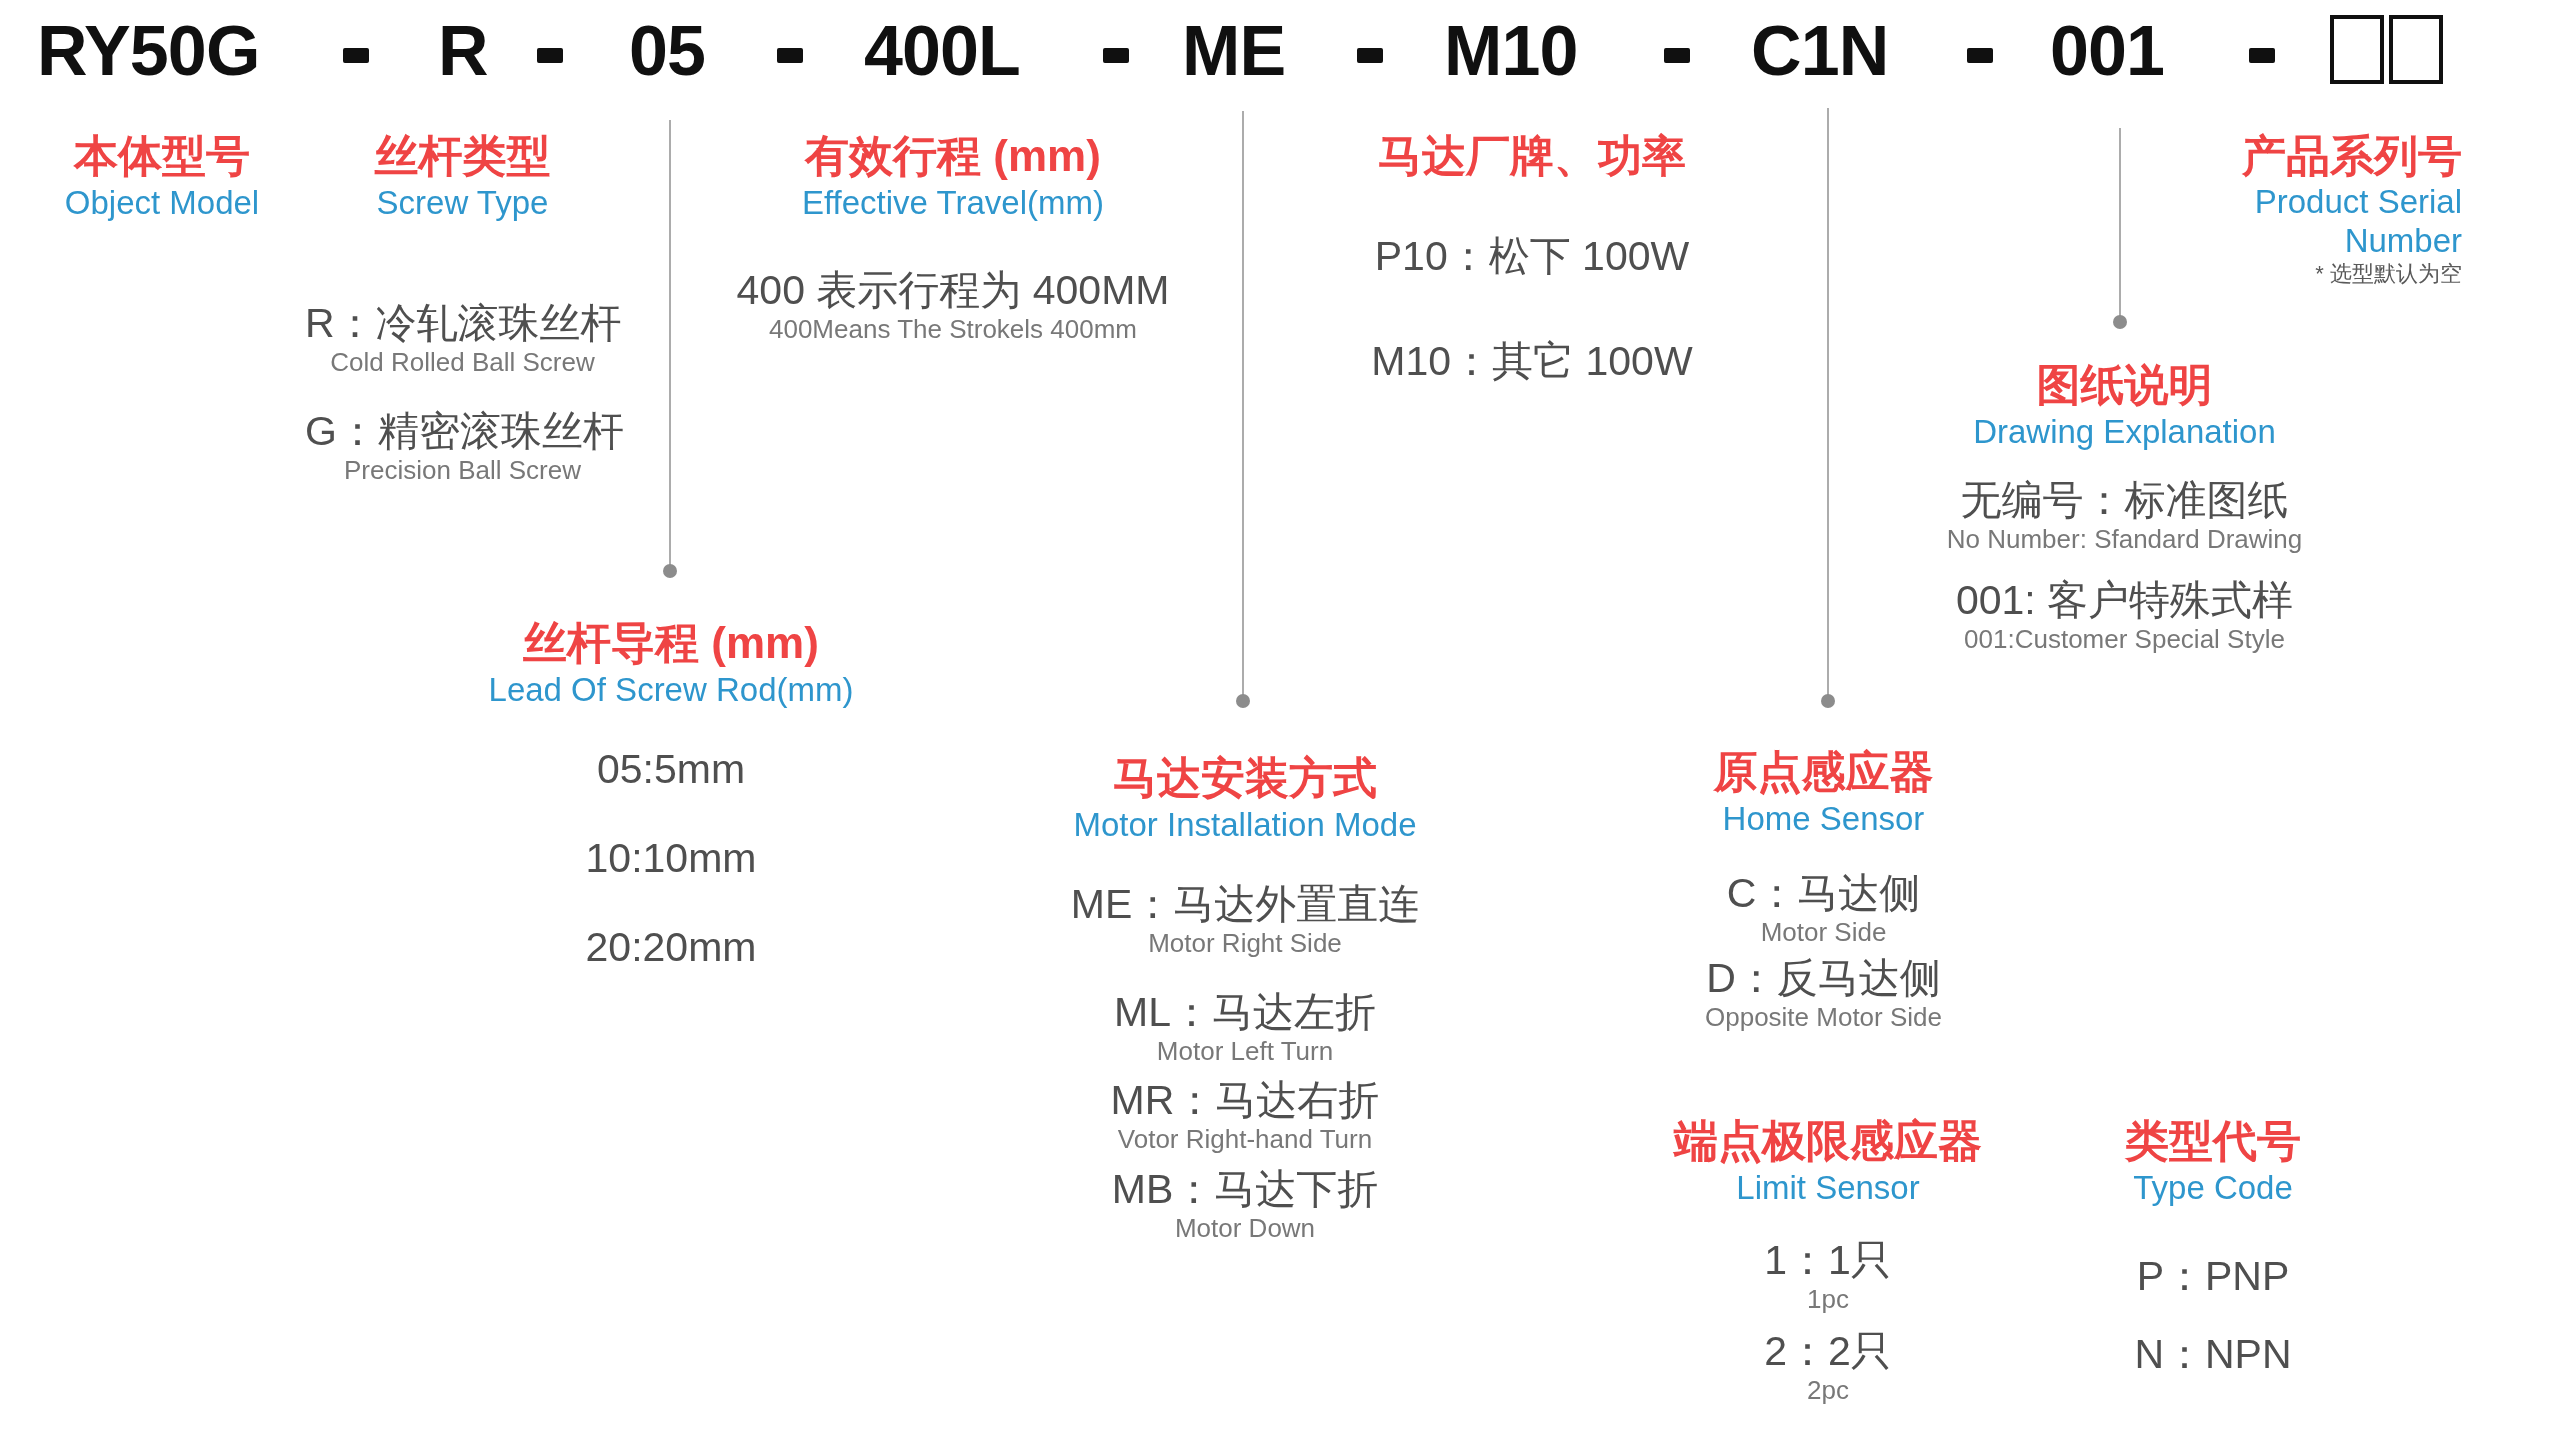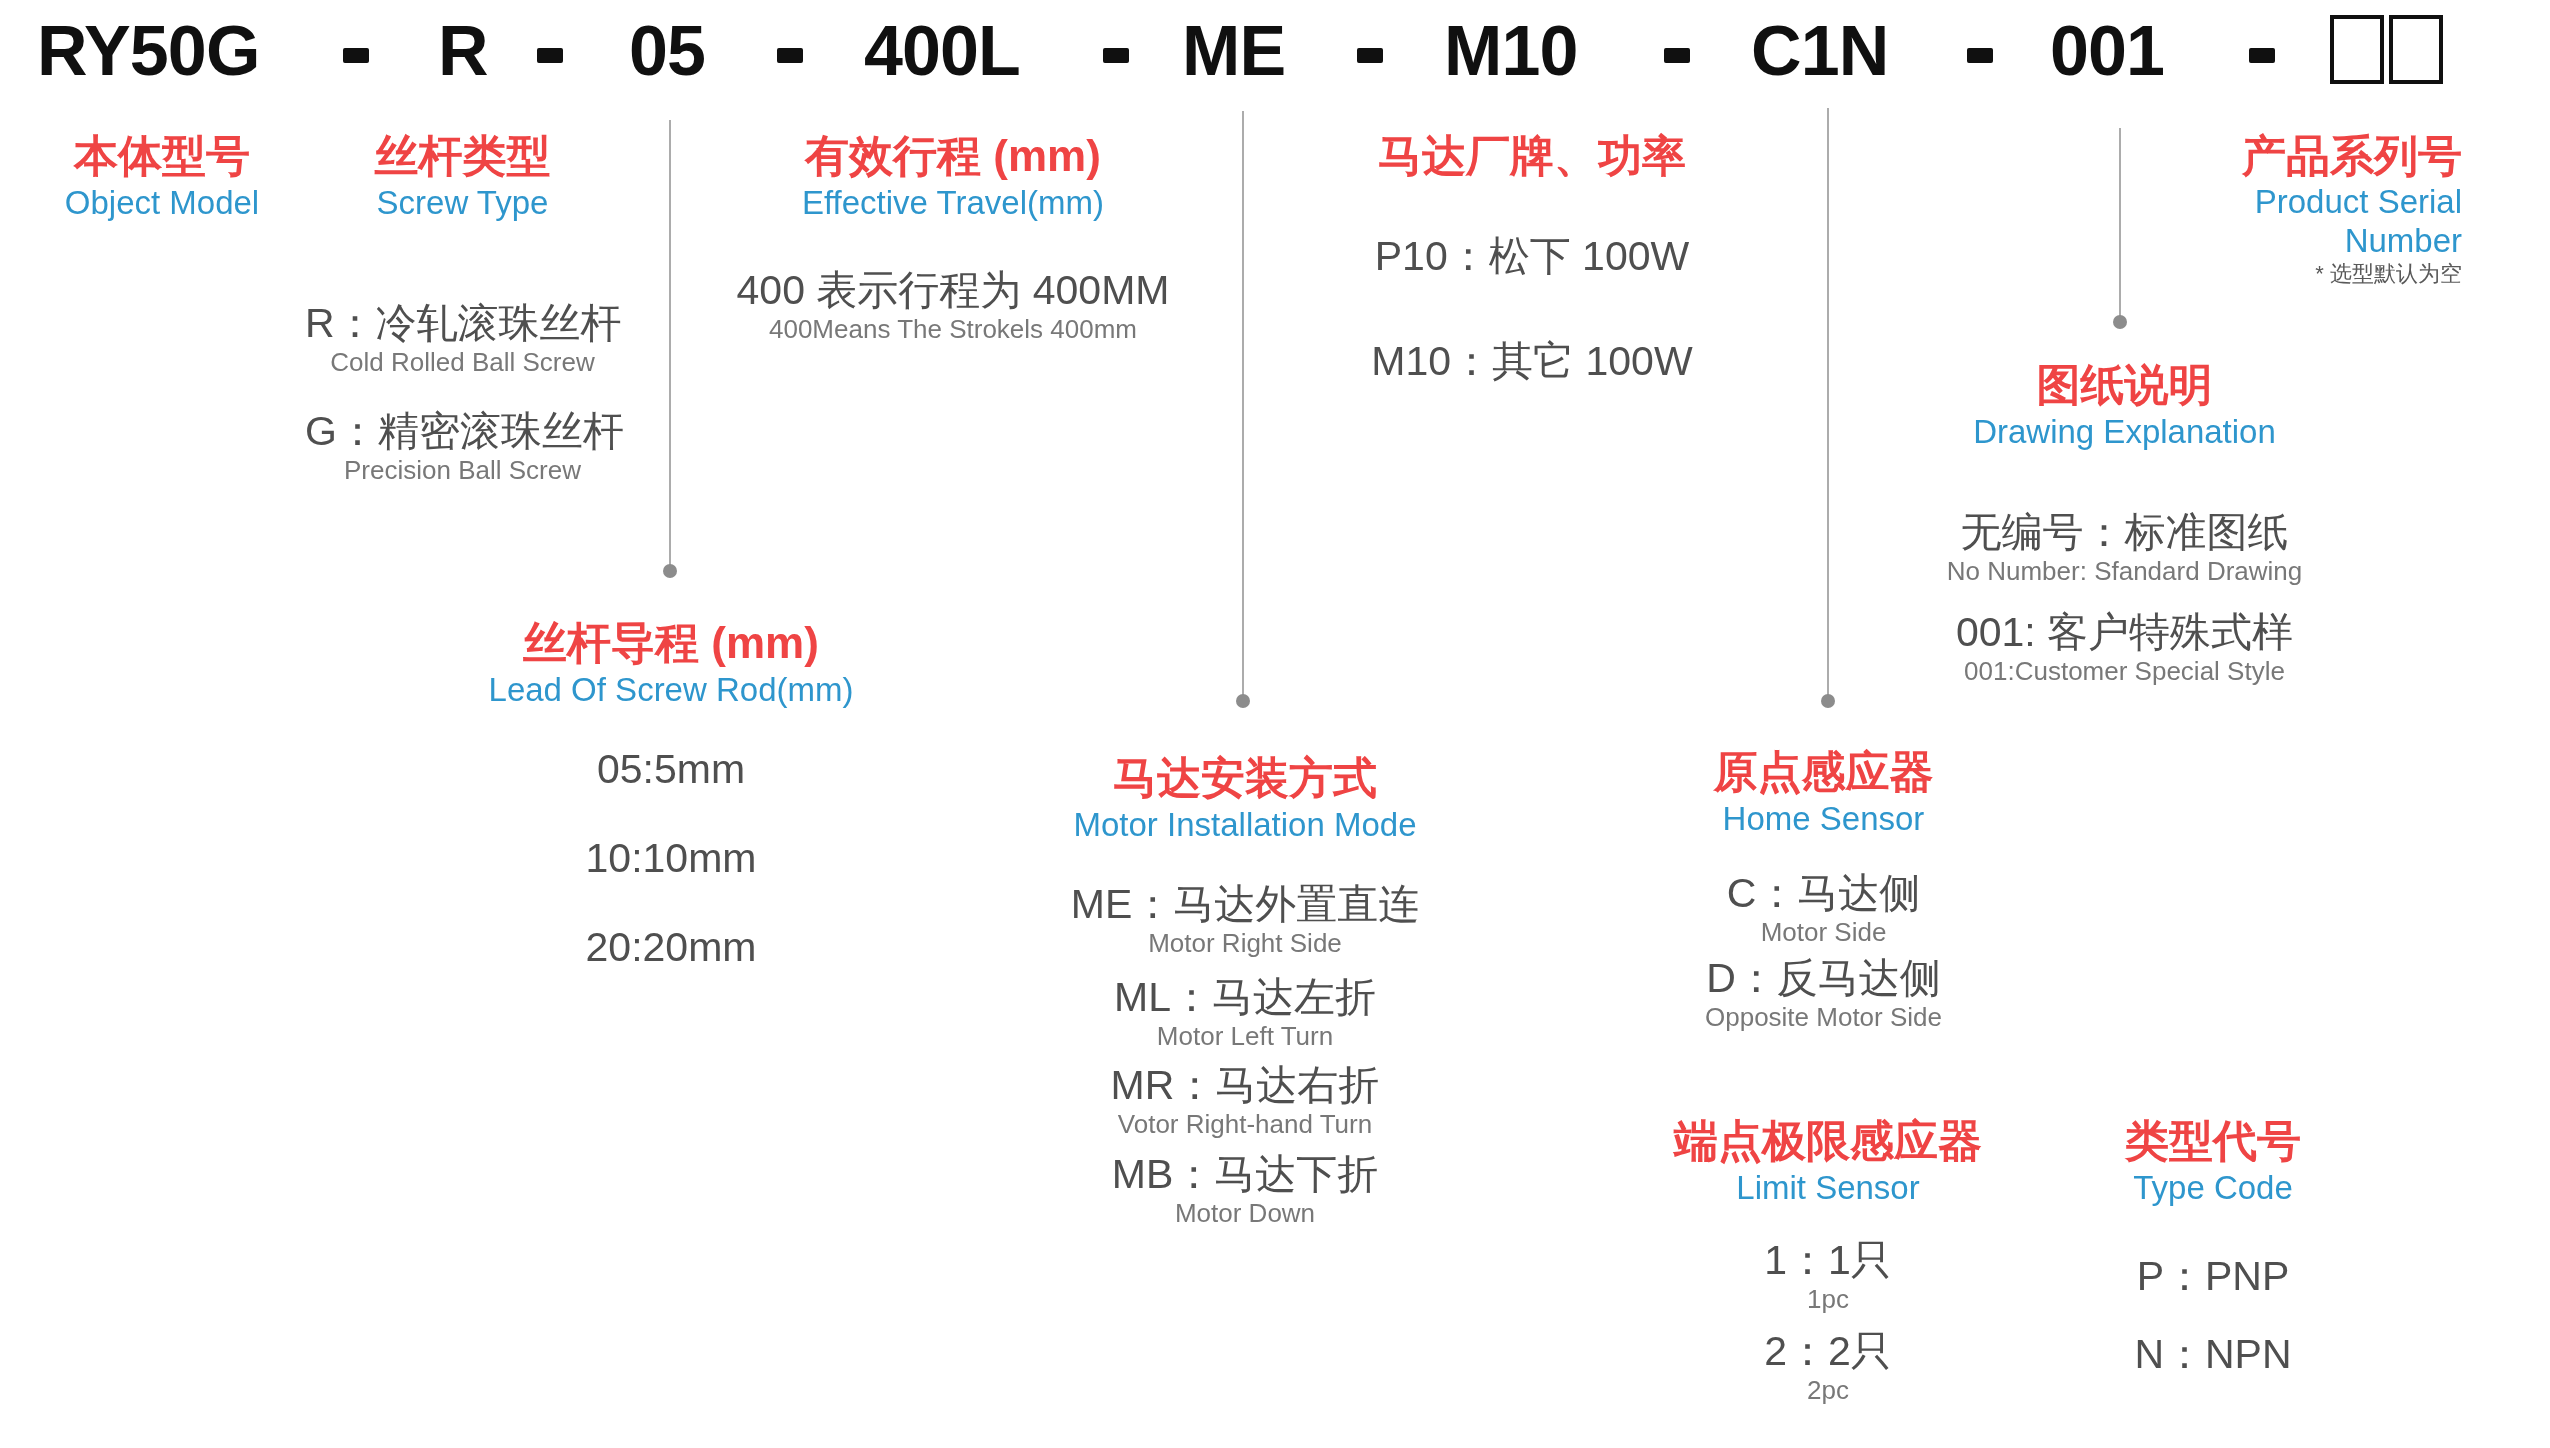--- a/index.html
+++ b/index.html
@@ -108,21 +108,21 @@
   <div class="section align-right" style="left:2157px; top:130px; width:305px">
     <div class="sec-zh">产品系列号</div>
     <div class="sec-en tight">Product Serial</div>
     <div class="sec-en tight">Number</div>
     <div class="note">* 选型默认为空</div>
   </div>
 
   <div class="section" style="left:1907px; top:359px; width:435px">
     <div class="sec-zh">图纸说明</div>
     <div class="sec-en">Drawing Explanation</div>
-    <div style="margin-top:56px">
+    <div style="margin-top:24px">
       <div class="item-label">无编号：标准图纸</div>
       <div class="item-sub">No Number: Sfandard Drawing</div>
     </div>
     <div style="margin-top:20.4px">
       <div class="item-label">001: 客户特殊式样</div>
       <div class="item-sub">001:Customer Special Style</div>
     </div>
   </div>
 
   <div class="section" style="left:444px; top:617px; width:454px">
@@ -133,21 +133,21 @@
     <div class="item-label" style="margin-top:41px">20:20mm</div>
   </div>
 
   <div class="section" style="left:1009px; top:752px; width:472px">
     <div class="sec-zh">马达安装方式</div>
     <div class="sec-en">Motor Installation Mode</div>
     <div style="margin-top:35px">
       <div class="item-label">ME：马达外置直连</div>
       <div class="item-sub">Motor Right Side</div>
     </div>
-    <div style="margin-top:13px">
+    <div style="margin-top:28px">
       <div class="item-label">ML：马达左折</div>
       <div class="item-sub">Motor Left Turn</div>
     </div>
     <div style="margin-top:9.3px">
       <div class="item-label">MR：马达右折</div>
       <div class="item-sub">Votor Right-hand Turn</div>
     </div>
     <div style="margin-top:9.3px">
       <div class="item-label">MB：马达下折</div>
       <div class="item-sub">Motor Down</div>

